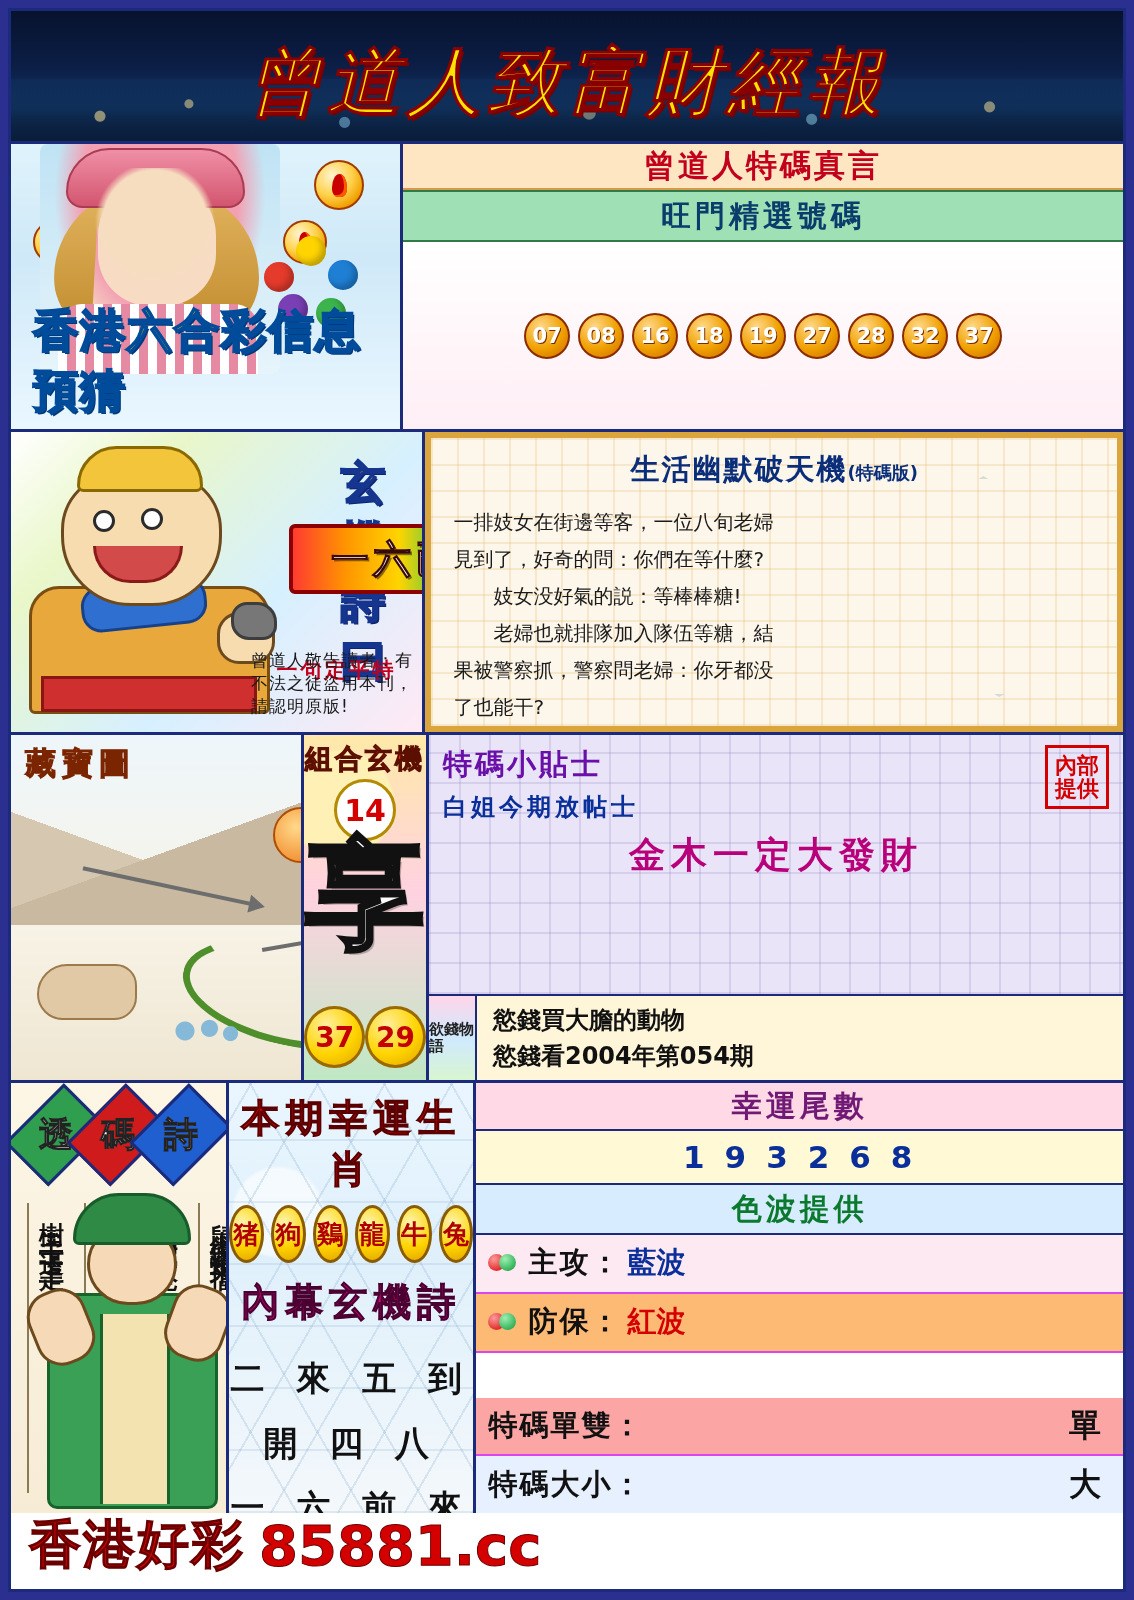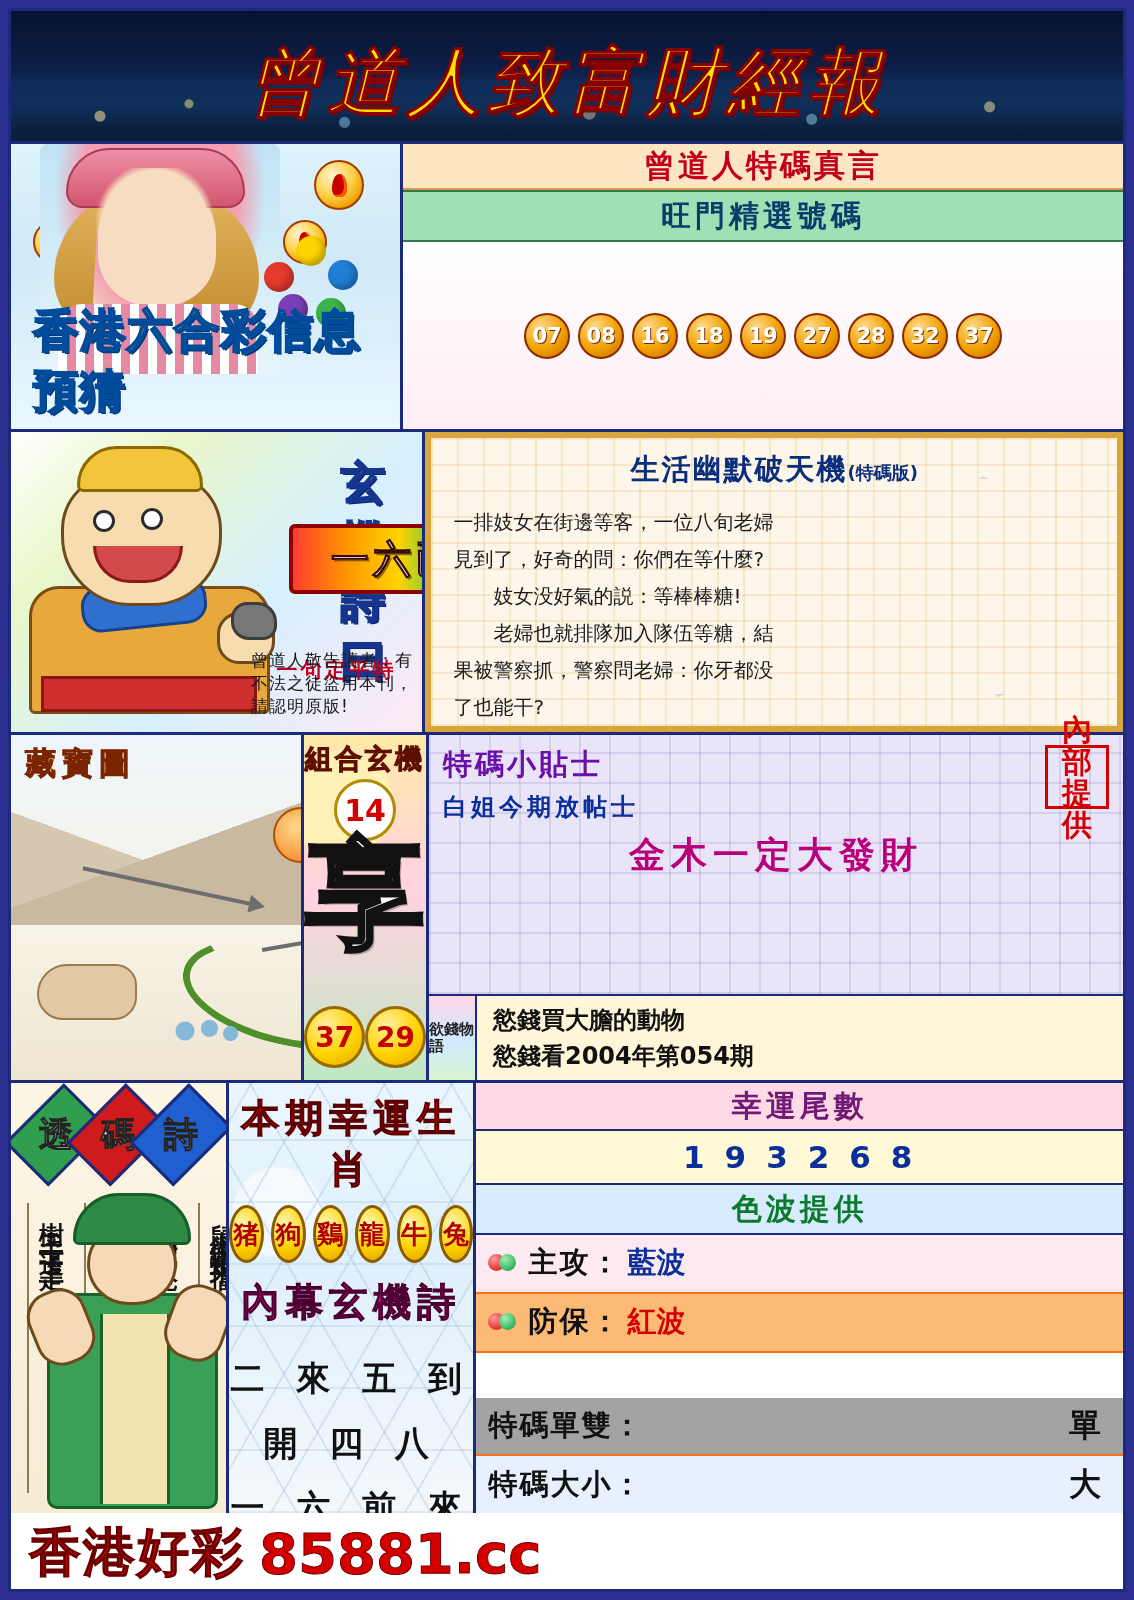--- a/index.html
+++ b/index.html
@@ -314,21 +314,21 @@
     position:relative;flex:1;background:#e9e4f7;
     background-image:repeating-linear-gradient(90deg,rgba(120,110,180,.18) 0 2px,transparent 2px 30px),
                      repeating-linear-gradient(0deg,rgba(120,110,180,.18) 0 2px,transparent 2px 30px);
     border-bottom:2px solid #1b2a7a;padding:10px 14px;box-sizing:border-box;
   }
   .tips-title{font-size:29px;font-weight:bold;color:#6a0fa8;letter-spacing:3px;}
   .tips-line1{margin-top:6px;font-size:24px;font-weight:bold;color:#0a2f9a;letter-spacing:4px;}
   .tips-line2{margin-top:8px;font-size:36px;font-weight:bold;color:#b8007a;letter-spacing:6px;text-align:center;}
   .stamp{
     position:absolute;right:14px;top:10px;width:64px;height:64px;border:3px solid #d40000;
-    color:#d40000;font-weight:bold;font-size:30px;line-height:1.05;text-align:center;
+    color:#d40000;font-weight:bold;font-size:22px;line-height:1.05;text-align:center;
     display:flex;align-items:center;justify-content:center;letter-spacing:0;padding:2px;box-sizing:border-box;
   }
   .money-row{height:84px;display:flex;}
   .money-tag{
     width:46px;background:linear-gradient(180deg,#ffd6e8,#cfe9ff 50%,#d8f5d0);
     border-right:2px solid #1b2a7a;
     display:flex;flex-direction:column;align-items:center;justify-content:center;
     font-size:15px;font-weight:bold;color:#222;line-height:1.15;
   }
   .money-text{
@@ -424,43 +424,43 @@
     height:52px;background:#fff9d6;border-bottom:2px solid #1b2a7a;
     display:flex;align-items:center;justify-content:center;gap:16px;
     font-size:31px;font-weight:bold;color:#0a2f9a;letter-spacing:4px;
   }
   .br-head2{
     height:48px;background:#d8ecff;border-bottom:2px solid #1b2a7a;
     display:flex;align-items:center;justify-content:center;
     font-size:30px;font-weight:bold;color:#0b7a2e;letter-spacing:4px;text-align:right;
   }
   .br-row{
-    flex:1;display:flex;align-items:center;border-bottom:2px solid #f97316;padding-left:12px;
+    flex:1;display:flex;align-items:center;border-bottom:2px solid #d946ef;padding-left:12px;
     font-size:29px;font-weight:bold;color:#111;
   }
   .br-row.rA{background:#fde9f2;}
   .br-row.rB{background:#fdba74;}
-  .br-row.rC{background:#a3a3a3;margin-top:45px;}
+  .br-row.rC{background:#fca5a5;margin-top:45px;}
   .br-row.rD{background:#e6f0ff;border-bottom:none;}
   .dot2{
     width:30px;height:18px;margin-right:10px;position:relative;flex:none;
   }
   .dot2 i{position:absolute;width:17px;height:17px;border-radius:50%;top:0;}
   .dot2 i:first-child{left:0;background:radial-gradient(circle at 35% 30%,#ff9a9a,#d40000);}
   .dot2 i:last-child{left:11px;background:radial-gradient(circle at 35% 30%,#9ef0b0,#0a9a3a);}
   .br-val{color:#d40000;margin-left:6px;}
   .br-val.blue{color:#0a2f9a;}
   .br-val.dark{color:#111;}
   .br-row .lbl{letter-spacing:2px;}
   .br-row .spacer{flex:1;}
   .br-row .right{padding-right:22px;font-size:32px;}
 
   
   .footer{
-    position:absolute;left:0;right:0;bottom:0;height:72px;
+    position:absolute;left:0;right:0;bottom:8px;height:72px;
     display:flex;align-items:center;padding-left:18px;box-sizing:border-box;
     pointer-events:none;
   }
   .footer .cn{font-size:52px;font-weight:bold;color:#d40000;letter-spacing:2px;
     -webkit-text-stroke:1px #6a0000;}
   .footer .url{font-size:56px;font-weight:bold;color:#d40000;margin-left:14px;
     -webkit-text-stroke:1px #6a0000;}
 </style>
 </head>
 <body>

